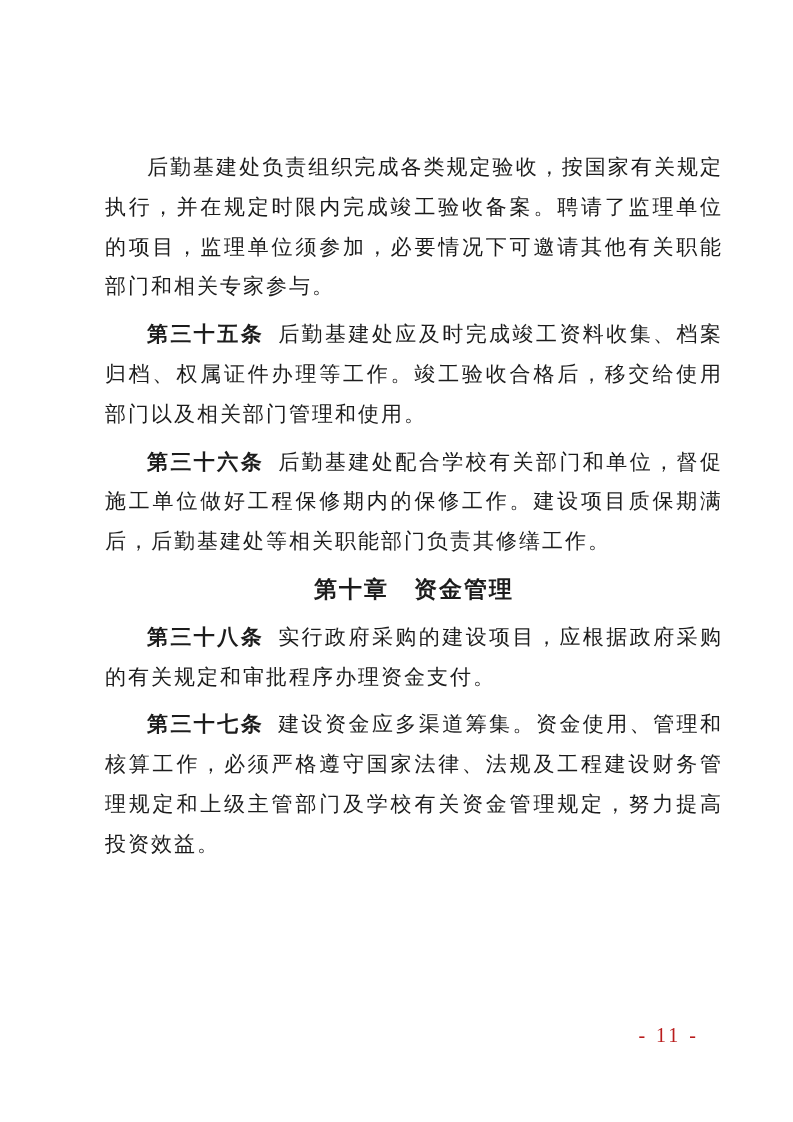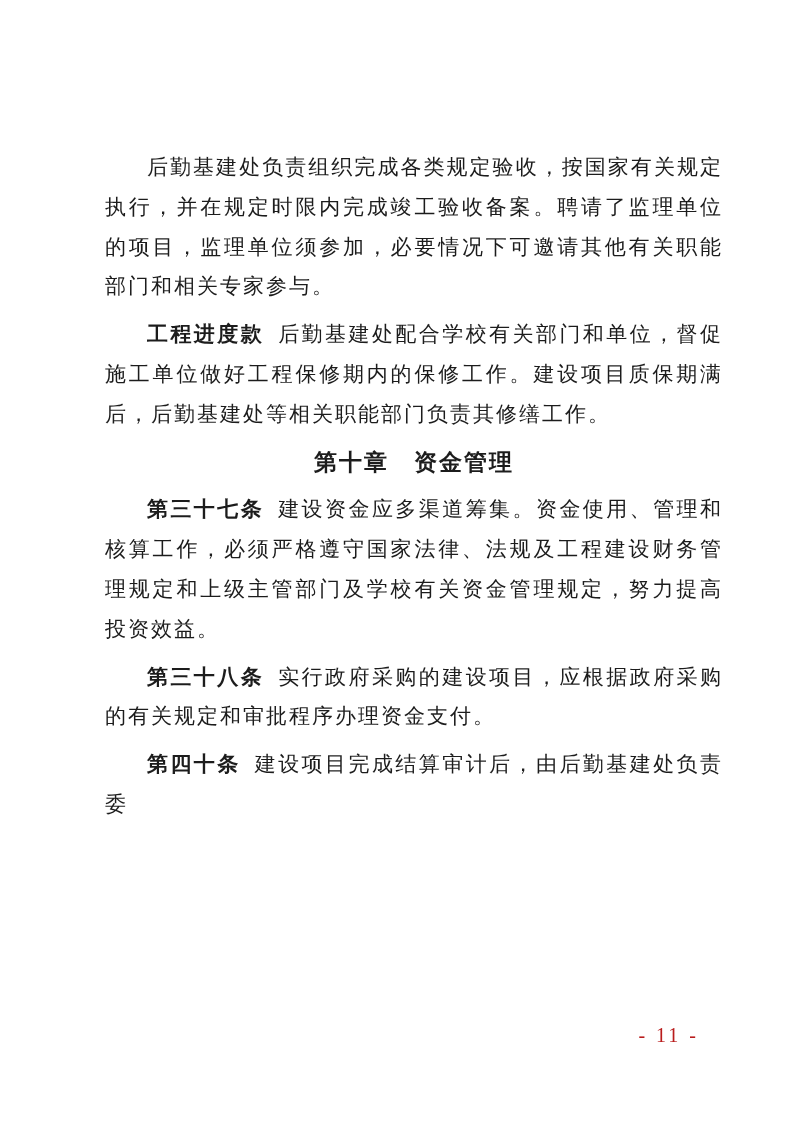--- a/index.html
+++ b/index.html
@@ -54,20 +54,20 @@
     color: #b91c1c;
     font-family: "Liberation Serif", "DejaVu Serif", serif;
   }
 </style>
 </head>
 <body>
 
 <div class="doc-page">
   <div class="doc-body">
       <p class="body-paragraph"><span>后勤基建处负责组织完成各类规定验收，按国家有关规定执行，并在规定时限内完成竣工验收备案。聘请了监理单位的项目，监理单位须参加，必要情况下可邀请其他有关职能部门和相关专家参与。</span></p>
-      <p class="body-paragraph"><span class="article-term">工程进度款</span><span>后勤基建处配合学校有关部门和单位，督促施工单位做好工程保修期内的保修工作。建设项目质保期满后，后勤基建处等相关职能部门负责其修缮工作。</span></p>
+      <p class="body-paragraph"><span class="article-term">第三十五条</span><span>后勤基建处应及时完成竣工资料收集、档案归档、权属证件办理等工作。竣工验收合格后，移交给使用部门以及相关部门管理和使用。</span></p>
+      <p class="body-paragraph"><span class="article-term">第三十六条</span><span>后勤基建处配合学校有关部门和单位，督促施工单位做好工程保修期内的保修工作。建设项目质保期满后，后勤基建处等相关职能部门负责其修缮工作。</span></p>
       <h2 class="chapter-heading">第十章　资金管理</h2>
+      <p class="body-paragraph"><span class="article-term">第三十八条</span><span>实行政府采购的建设项目，应根据政府采购的有关规定和审批程序办理资金支付。</span></p>
       <p class="body-paragraph"><span class="article-term">第三十七条</span><span>建设资金应多渠道筹集。资金使用、管理和核算工作，必须严格遵守国家法律、法规及工程建设财务管理规定和上级主管部门及学校有关资金管理规定，努力提高投资效益。</span></p>
-      <p class="body-paragraph"><span class="article-term">第三十八条</span><span>实行政府采购的建设项目，应根据政府采购的有关规定和审批程序办理资金支付。</span></p>
-      <p class="body-paragraph"><span class="article-term">第四十条</span><span>建设项目完成结算审计后，由后勤基建处负责委</span></p>
     </div>
   <div class="page-number">- 11 -</div>
 </div>
 
 </body></html>

